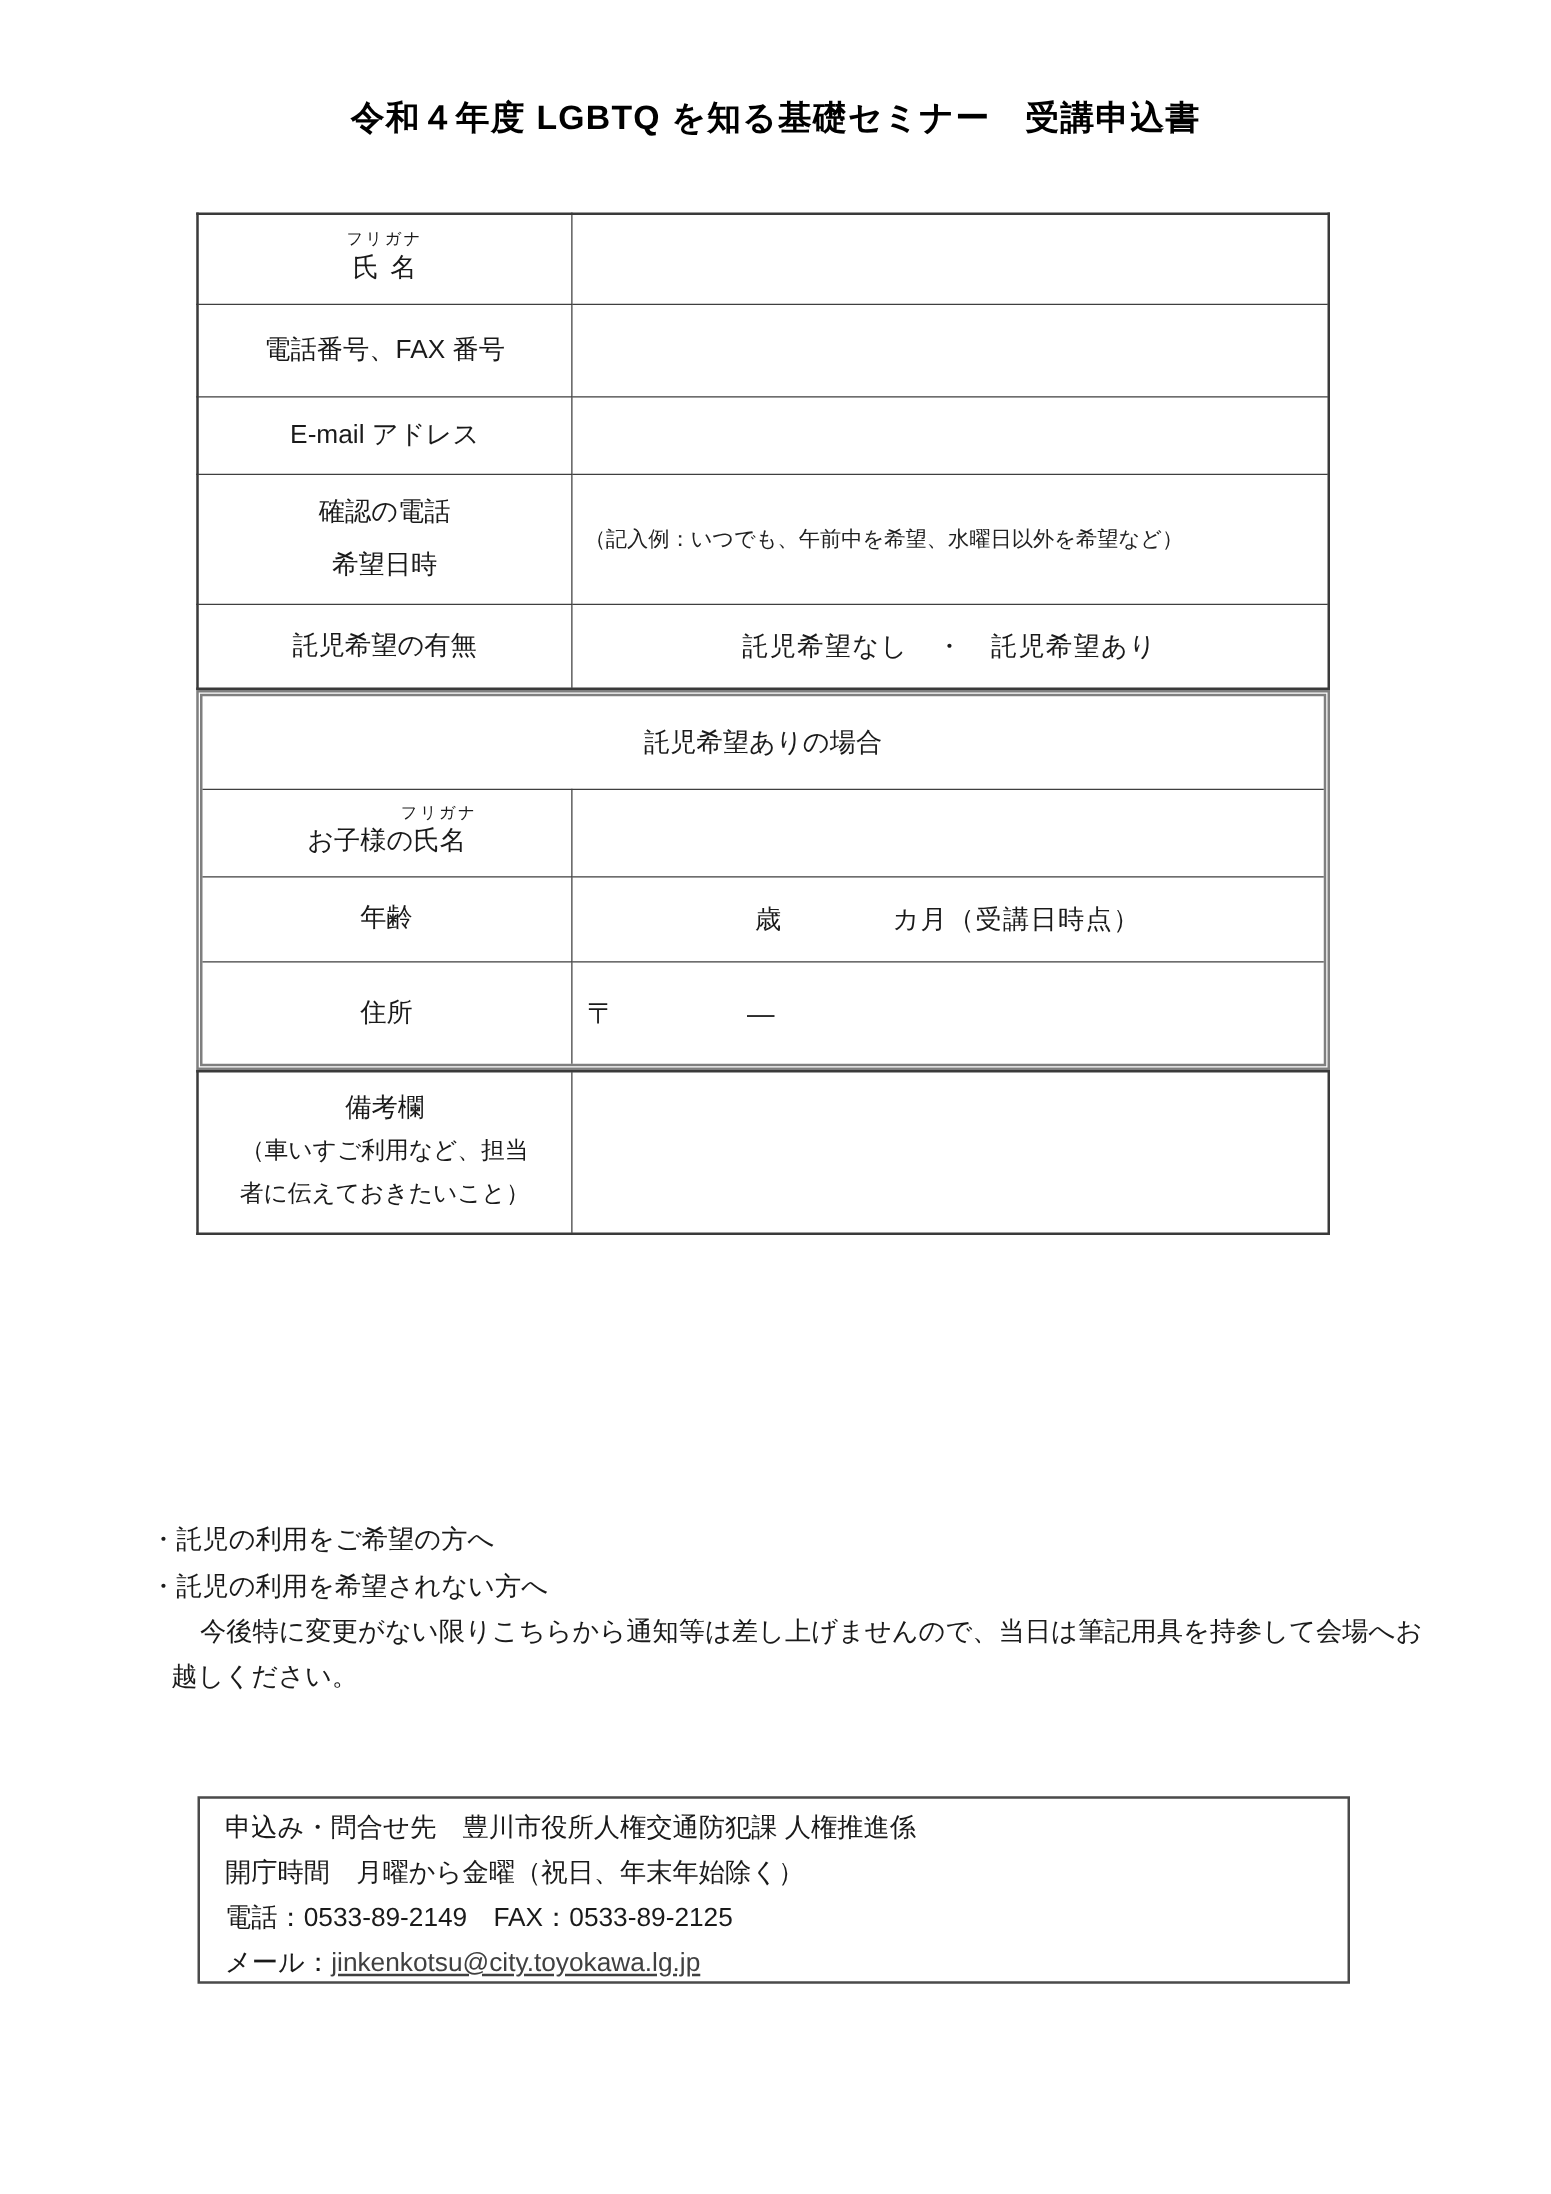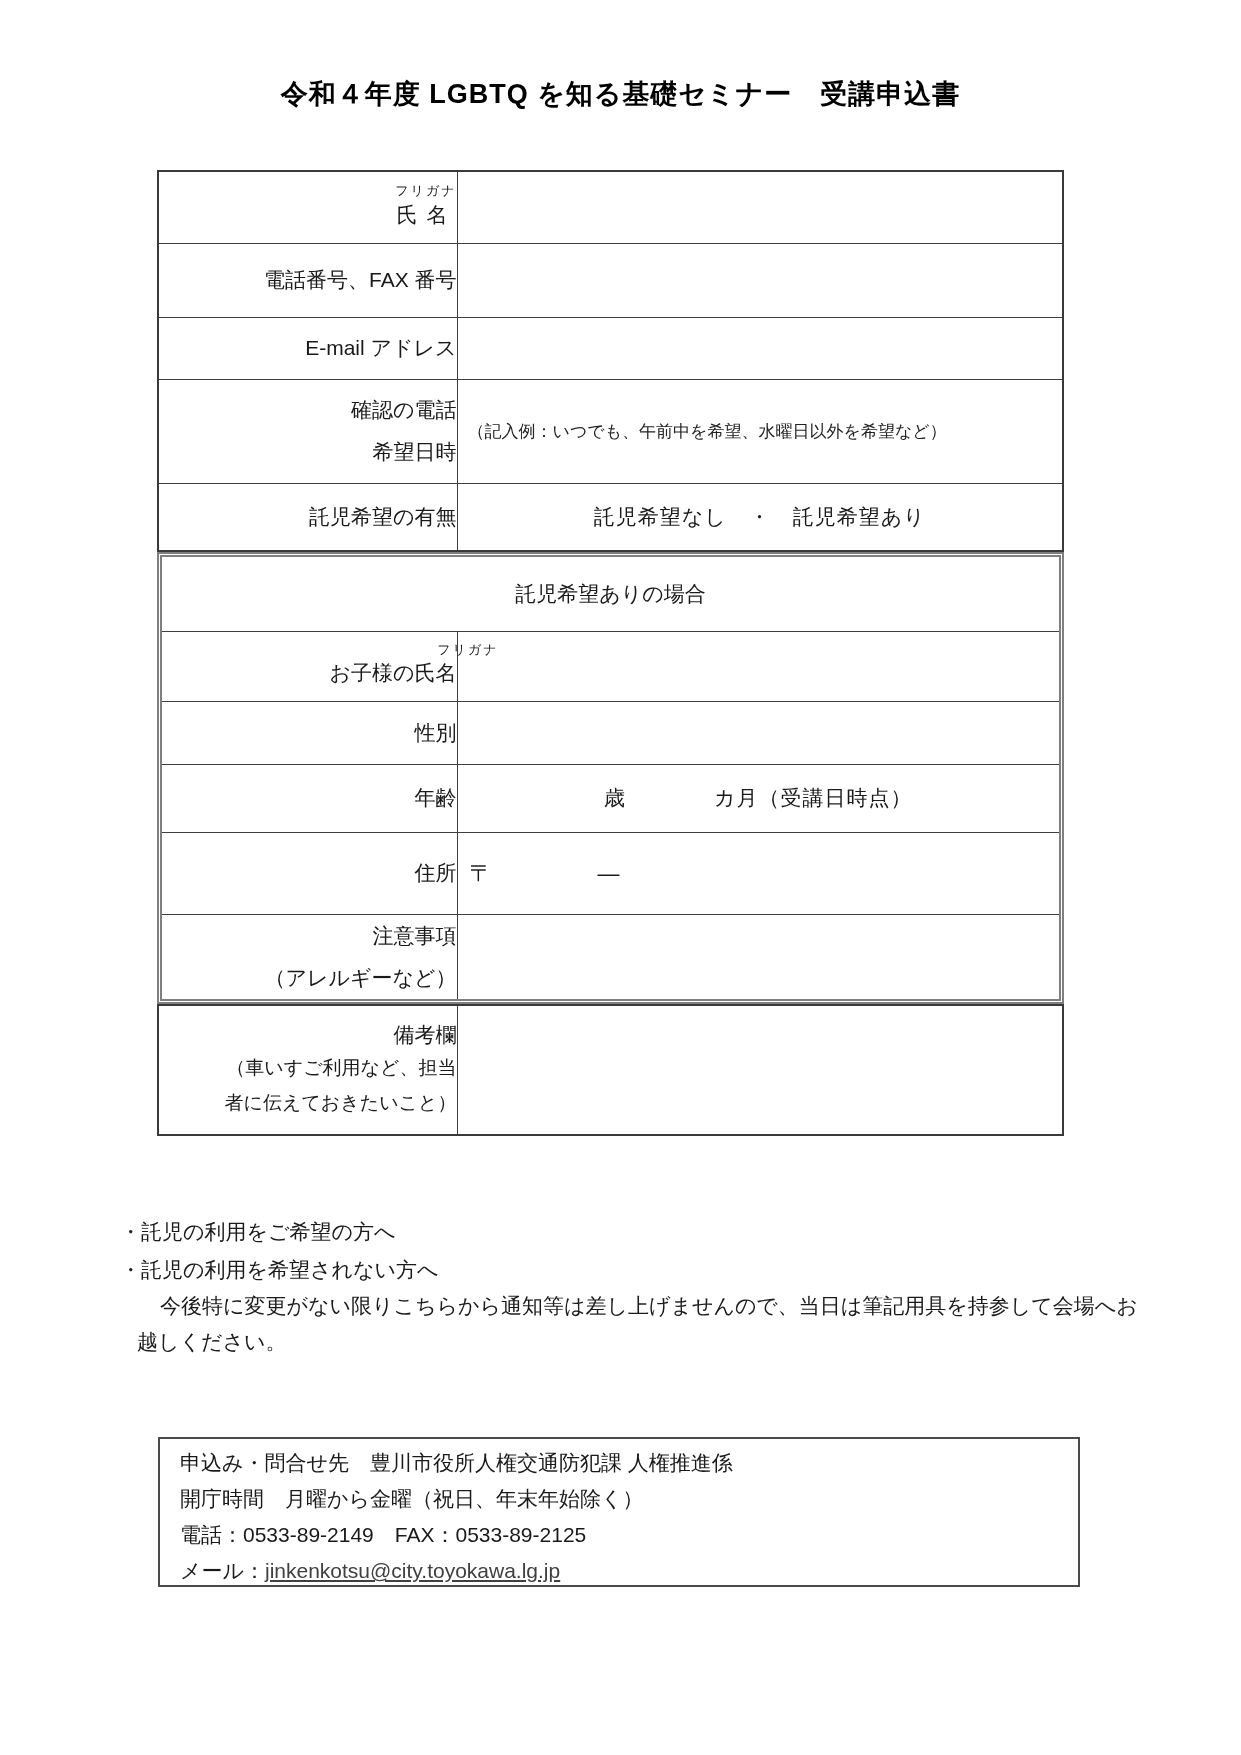--- a/index.html
+++ b/index.html
@@ -16,21 +16,21 @@
     text-align:center; font-size:27px; font-weight:bold; letter-spacing:1px;
     color:#000;
   }
   .form-area { position:absolute; top:170px; left:157px; width:907px; }
 
   table.tbl { border-collapse:collapse; table-layout:fixed; width:100%; }
   table.tbl td { border:1px solid #3f3f3f; vertical-align:middle; }
   table.tbl-main, table.tbl-remarks { border:2px solid #3a3a3a; }
   col.c-label { width:299px; }
 
-  .lbl { text-align:right; font-size:21px; line-height:1.5; }
+  .lbl { text-align:center; font-size:21px; line-height:1.5; }
   .val { font-size:21px; }
   .opt { text-align:center; font-size:21px; letter-spacing:1px; }
   .furigana { font-size:13px; letter-spacing:2px; line-height:1.1; }
   .furigana.shift-right { transform:translateX(42px); }
   .spread { letter-spacing:9px; margin-left:9px; display:inline-block; }
   .two-line { line-height:2.0; }
   .note-cell { vertical-align:top; text-align:left; font-size:17px; padding:9px 10px; color:#222; }
   .addr-cell { vertical-align:top; padding:8px 12px; font-size:23px; }
   .addr-dash { display:inline-block; margin-left:105px; font-size:22px; }
   .sub-label { font-size:19px; line-height:1.85; }
@@ -117,39 +117,28 @@
           <td class="section-header" colspan="2" style="height:74px;">託児希望ありの場合</td>
         </tr>
         <tr>
           <td class="lbl" style="height:70px;">
             <div class="furigana shift-right">フリガナ</div>
             <div>お子様の氏名</div>
           </td>
           <td class="val"></td>
         </tr>
         <tr>
-          <td class="lbl" style="height:63px;">性別</td>
-          <td class="val"></td>
-        </tr>
-        <tr>
           <td class="lbl" style="height:68px;">年齢</td>
           <td class="opt">歳　　　　カ月（受講日時点）</td>
         </tr>
         <tr>
           <td class="lbl" style="height:82px;">住所</td>
           <td class="addr-cell">
             <span>〒</span><span class="addr-dash">―</span>
           </td>
-        </tr>
-        <tr>
-          <td class="lbl two-line" style="height:72px;">
-            <div>注意事項</div>
-            <div>（アレルギーなど）</div>
-          </td>
-          <td class="val"></td>
         </tr>
       </tbody>
         </table>
     </div>
 
     <table class="tbl tbl-remarks">
       <colgroup>
           <col class="c-label">
           <col>
         </colgroup>

